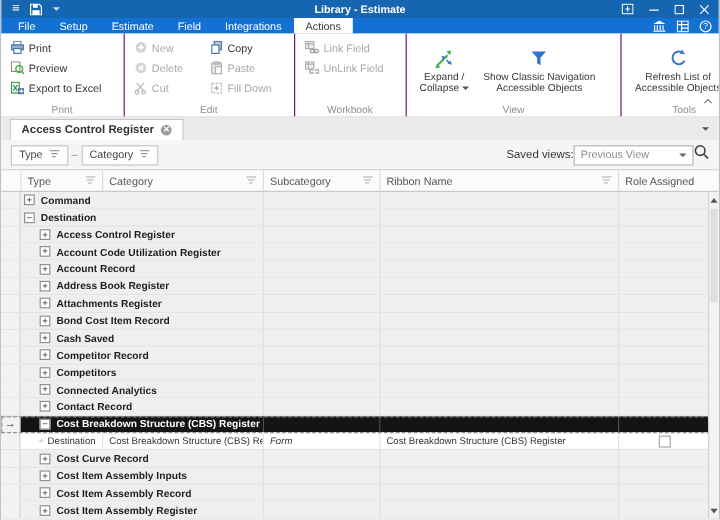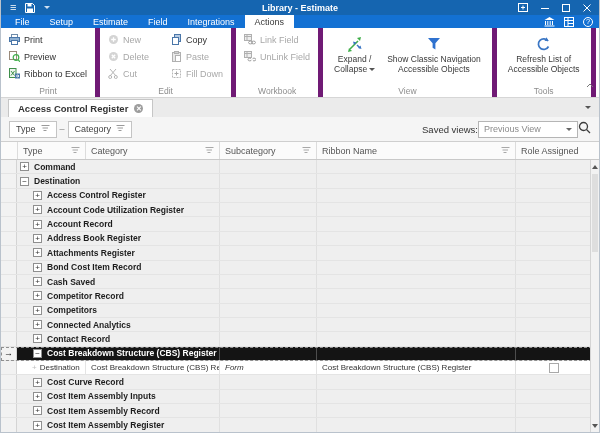--- a/index.html
+++ b/index.html
@@ -20,27 +20,27 @@
   .caret-dn { width:0; height:0; border-left:3px solid transparent; border-right:3px solid transparent; border-top:3px solid #cfe0f2; }
   
   .menubar { position:absolute; top:15px; left:0; right:0; height:13px; background:#1371d3; display:flex; align-items:stretch; }
   .menu-tabs { display:flex; align-items:stretch; padding-left:4px; }
   .menu-tab { color:#fff; font-size:9px; padding:4px 10px; display:flex; align-items:center; }
   .menu-tab.active { background:#fff; color:#3a3a3a; }
   .mb-right { margin-left:auto; display:flex; align-items:center; gap:9px; padding-right:6px; }
   .help-circ { width:10px; height:10px; border:1px solid #fff; border-radius:50%; color:#fff; font-size:7.5px; display:flex; align-items:center; justify-content:center; }
   
   .ribbon { position:absolute; top:28px; left:0; right:0; height:70px; background:#fff; border-bottom:1px solid #d6d6d6; display:flex; }
-  .rgroup { position:relative; border-right:5px solid #701a75; padding:4px 5px 13px 5px; }
+  .rgroup { position:relative; border-right:1px solid #701a75; padding:4px 15px 13px 5px; }
   .rgroup-label { position:absolute; bottom:1px; left:0; right:0; text-align:center; font-size:8.5px; color:#8d8d8d; }
   .sbtn { display:flex; align-items:center; gap:4px; height:16px; margin-bottom:1px; padding:0 3px; font-size:9px; color:#333; white-space:nowrap; cursor:default; }
   .sbtn.disabled { color:#a8a8a8; }
   .sbtn svg { flex:none; }
   .twocol { display:flex; gap:16px; }
-  .lrow { display:flex; height:100%; }
+  .lrow { display:flex; height:100%;align-items:center; }
   .lbtn { display:flex; flex-direction:column; align-items:center; justify-content:flex-start; padding:1px 6px; font-size:8.5px; color:#3a3a3a; text-align:center; line-height:9.5px; white-space:nowrap; }
   .lbtn .lico { height:22px; display:flex; align-items:center; }
   .tri-dn { display:inline-block; width:0; height:0; border-left:3px solid transparent; border-right:3px solid transparent; border-top:3px solid #555; margin-left:2px; vertical-align:middle; }
   .ribbon-collapse { position:absolute; right:5px; bottom:5px; }
   
   .tabstrip { position:absolute; top:98px; left:0; right:0; height:19px; background:#ebebeb; display:flex; align-items:flex-end; padding-left:7px; }
   .doc-tab { background:#fff; border:1px solid #c6c6c6; border-bottom:none; height:18px; display:flex; align-items:center; gap:6px; padding:0 9px; font-size:9.5px; font-weight:bold; color:#333; }
   .tab-close { width:9px; height:9px; border-radius:50%; background:#9d9d9d; color:#fff; font-size:7px; line-height:9px; text-align:center; }
   .tabstrip-caret { margin-left:auto; margin-right:8px; align-self:center; }
   
@@ -176,21 +176,21 @@
             </svg></span>
         <span>Preview</span>
       </div>
       <div class="sbtn">
         <span><svg width="11" height="11" viewBox="0 0 11 11">
               <rect x="0.5" y="0.5" width="6.5" height="9" fill="#eef5ef" stroke="#3f8f4a"></rect>
               <path d="M2 3l3.5 4.5M5.5 3L2 7.5" stroke="#3f8f4a"></path>
               <rect x="6" y="5.5" width="5" height="5" fill="#4a76a8"></rect>
               <path d="M7 8h2.6M8.6 6.8L9.9 8 8.6 9.2" stroke="#fff" fill="none"></path>
             </svg></span>
-        <span>Ribbon to Excel</span>
+        <span>Export to Excel</span>
       </div>
       <div class="rgroup-label">Print</div>
     </div>
 
     <div class="rgroup">
       <div class="twocol">
         <div>
           <div class="sbtn disabled">
             <span><svg width="11" height="11" viewBox="0 0 11 11">
                   <circle cx="5.5" cy="5.5" r="4.5" fill="#d4d4d4"></circle>

